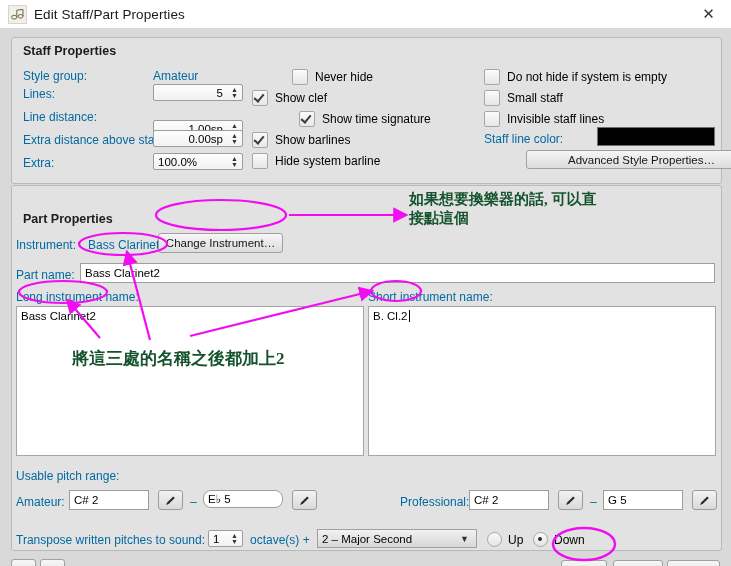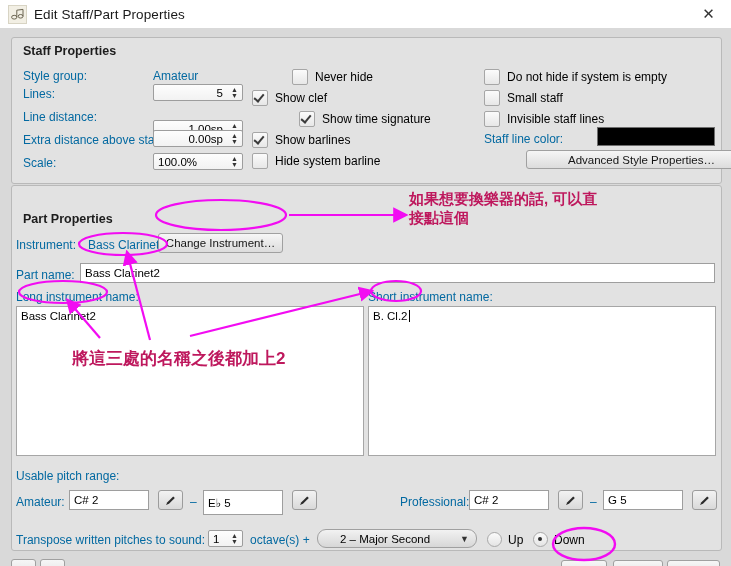--- a/index.html
+++ b/index.html
@@ -86,34 +86,34 @@
   }
   .textarea{
     position:absolute;background:#fff;border:1px solid #a6a6a6;
     box-sizing:border-box;font-size:11.5px;padding:3px 4px;
     overflow:hidden;
   }
   .swatch{position:absolute;background:#000;border:1px solid #6e6e6e;box-sizing:border-box;}
   .combo{
     position:absolute;height:19px;
     background:linear-gradient(#f2f2f2,#d7d7d7);
-    border:1px solid #a0a0a0;border-radius:9px;
+    border:1px solid #a0a0a0;border-radius:0;
     display:flex;align-items:center;box-sizing:border-box;
-    font-size:11.5px;padding-left:22px;
+    font-size:11.5px;padding-left:4px;
   }
   .combo .arrow{margin-left:auto;margin-right:7px;font-size:9px;color:#333;}
   .pencil{
     position:absolute;width:25px;height:20px;
     background:linear-gradient(#f3f3f3,#d9d9d9);
     border:1px solid #9c9c9c;border-radius:3px;
     display:flex;align-items:center;justify-content:center;box-sizing:border-box;
   }
   .anntext{
-    position:absolute;color:#be185d;font-weight:bold;
-    font-family:Liberation Sans, sans-serif;
+    position:absolute;color:#14532d;font-weight:bold;
+    font-family:Liberation Serif, serif;
     line-height:1.25;white-space:pre;
   }
   svg.overlay{position:absolute;left:0;top:0;width:731px;height:566px;pointer-events:none;}
 </style>
 </head>
 <body>
 
 <div class="titlebar">
   <div class="title-icon">
     <svg width="13" height="13" viewBox="0 0 13 13">
@@ -147,21 +147,21 @@
     <span class="val">1.00sp</span>
     <span class="arrows">▲<br>▼</span>
   </div>
 
   <div class="lbl" style="left:23px; top:105px;">Extra distance above staff:</div>
   <div class="spin" style="left:153px; top:102px; width:90px;">
     <span class="val">0.00sp</span>
     <span class="arrows">▲<br>▼</span>
   </div>
 
-  <div class="lbl" style="left:23px; top:128px;">Scale:</div>
+  <div class="lbl" style="left:23px; top:128px;">Extra:</div>
   <div class="spin" style="left:153px; top:125px; width:90px;">
     <span class="val left">100.0%</span>
     <span class="arrows">▲<br>▼</span>
   </div>
 
   <div class="cbrow" style="left:252px; top:41px;margin-left:40px;">
     <span class="cbox"></span>
     <span class="cblabel">Never hide</span>
   </div>
   <div class="cbrow" style="left:252px; top:62px;">
@@ -225,21 +225,21 @@
   <div class="lbl" style="left:16px; top:467px;">Amateur:</div>
   <div class="inp" style="left:69px; top:462px; width:80px; height:20px;">
     <span>C# 2</span>
   </div>
   <div class="pencil" style="left:158px; top:462px;">
     <svg width="13" height="13" viewBox="0 0 13 13">
         <path d="M2 11 L3.4 8.2 L9.2 2.4 L10.8 4 L5 9.8 Z" fill="#2b2b2b"></path>
       </svg>
   </div>
   <div class="lbl" style="left:190px; top:467px;">–</div>
-  <div class="inp" style="left:203px; top:462px; width:80px; height:25px;">
+  <div class="inp" style="left:203px; top:462px; width:80px; height:18px;border-radius:8px;">
     <span>E♭ 5</span>
   </div>
   <div class="pencil" style="left:292px; top:462px;">
     <svg width="13" height="13" viewBox="0 0 13 13">
         <path d="M2 11 L3.4 8.2 L9.2 2.4 L10.8 4 L5 9.8 Z" fill="#2b2b2b"></path>
       </svg>
   </div>
 
   <div class="lbl" style="left:400px; top:467px;">Professional:</div>
   <div class="inp" style="left:469px; top:462px; width:80px; height:20px;">

